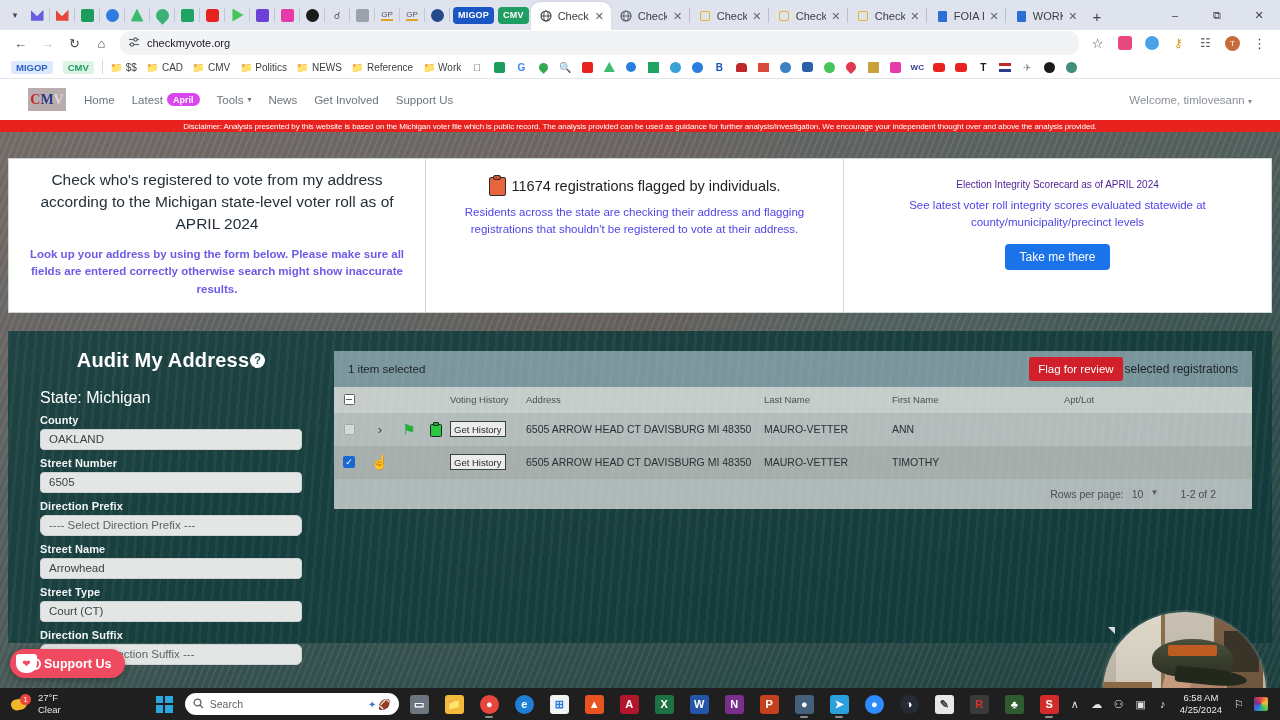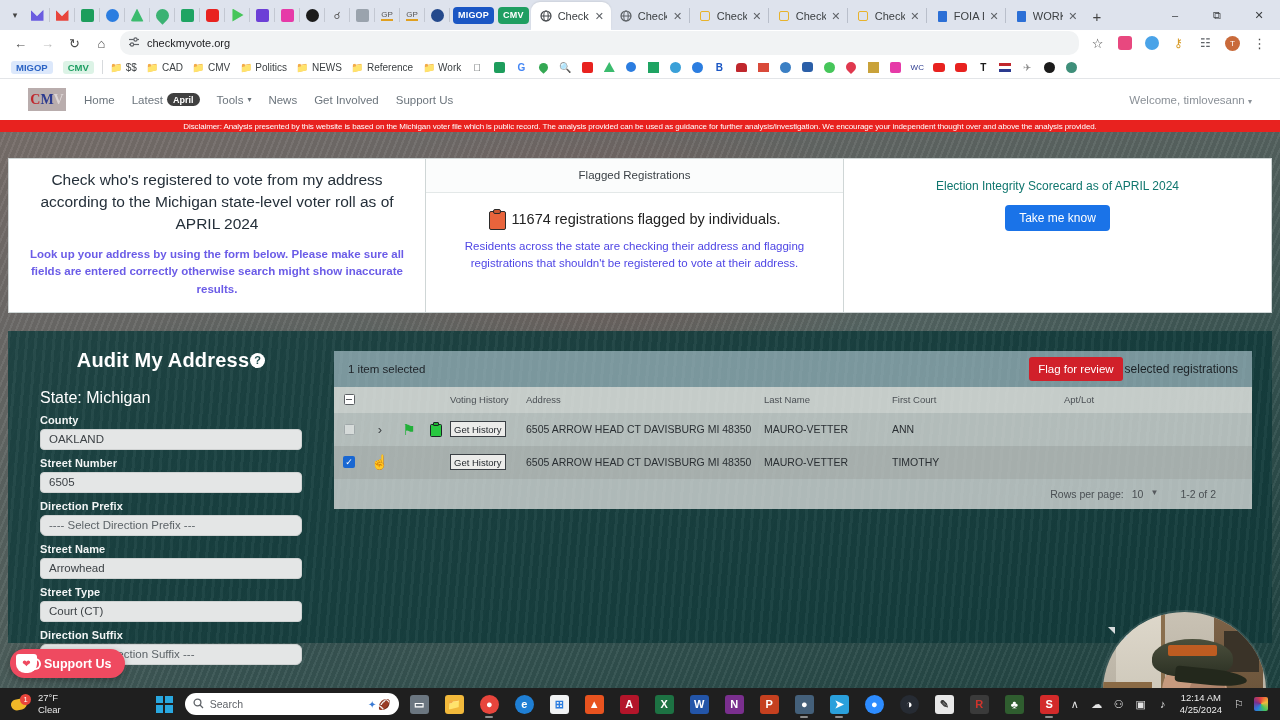--- a/index.html
+++ b/index.html
@@ -66,21 +66,21 @@
   }
   .page-bg:after { content:""; position:absolute; inset:0;
     background:repeating-linear-gradient(112deg, rgba(255,255,255,.05) 0 2px, rgba(0,0,0,.04) 2px 6px); }
 
   
   .siteheader { position:relative; height:41px; background:#ffffff; display:flex; align-items:center; padding:0 28px; }
   .logo { width:38px; height:23px; background:#b9adad; display:flex; align-items:center; justify-content:center;
           font-weight:bold; font-size:14px; letter-spacing:0px; margin-right:18px; font-family:"Liberation Serif", serif; }
   .logo .c { color:#c0272d; } .logo .m { color:#2b3a8f; } .logo .v { color:#ddd6d6; }
   .navlink { font-size:11.5px; color:#6c757d; margin-right:17px; display:flex; align-items:center; gap:4px; }
-  .badge-april { background:#404040; color:#fff; border-radius:9px; font-size:9px; font-weight:bold;
+  .badge-april { background:#d946ef; color:#fff; border-radius:9px; font-size:9px; font-weight:bold;
                  padding:1.5px 6px; }
   .welcome { margin-left:auto; font-size:11.5px; color:#8a9097; }
 
   
   .disclaimer { position:relative; height:12px; background:#e8221f; color:#fff;
                 font-size:8px; display:flex; align-items:center; justify-content:center;
                 letter-spacing:-0.1px; white-space:nowrap; overflow:hidden; }
 
   
   .cards { position:relative; margin:26px 8px 0 8px; display:flex; gap:0; }
@@ -88,21 +88,21 @@
   .card1 { width:418px; }
   .card2 { width:418px; border-left:none; }
   .card3 { flex:1; border-left:none; }
   .cardhead { background:#fbfcfc; border-bottom:1px solid #e3e8e8; padding:8px 14px; text-align:center;
               font-size:11.5px; color:#3b4146; line-height:1.45; }
   .cardbody { padding:10px 14px 14px; text-align:center; }
   .c1-title { font-size:15.5px; color:#25303a; line-height:1.42; font-weight:400; }
   .c1-sub { font-size:11.5px; color:#6b5ce7; line-height:1.5; margin-top:11px;font-weight:bold; }
   .c2-line { font-size:14.5px; color:#222; display:flex; align-items:center; justify-content:center; gap:6px; }
   .c2-sub { font-size:11.5px; color:#4f46e5; line-height:1.5; margin-top:8px; }
-  .c3-title { font-size:12px; color:#0f766e; padding-top:4px; }
+  .c3-title { font-size:10px; color:#4c1d95; padding-top:4px; }
   .c3-sub { font-size:11.5px; color:#4f46e5; line-height:1.5; margin-top:7px; }
   .btn-blue { background:#1a73e8; color:#fff; border:none; border-radius:4px; padding:6px 14px;
               font-size:12px; margin-top:12px; font-family:inherit; }
   .clipboard { width:17px; height:21px; position:relative; display:inline-block; vertical-align:-5px; }
   .clipboard .bdy { position:absolute; inset:2px 0 0 0; background:#e8643c; border:1.6px solid #2b2b2b; border-radius:2px; }
   .clipboard .clp { position:absolute; left:4.5px; top:0; width:8px; height:5px; background:#c9552f;
                     border:1.5px solid #2b2b2b; border-radius:2px; }
 
   
   .auditwrap { position:relative; margin:18px 8px 0 8px; height:312px;
@@ -538,21 +538,21 @@
         <span class="fico">
           <span style="width:11px;height:11px;background:#c9a23a;display:block"></span>
         </span>
       </div>
     <div class="bm">
         <span class="fico">
           <span style="width:11px;height:11px;background:#e63aa8;border-radius:2px;display:block"></span>
         </span>
       </div>
     <div class="bm">
-        <span class="fico" style="color:#2b3a8f;font-weight:normal;font-size:8px">WC</span>
+        <span class="fico" style="color:#2b3a8f;font-weight:bold;font-size:8px">WC</span>
       </div>
     <div class="bm">
         <span class="fico">
           <span style="width:12px;height:9px;background:#e8221f;border-radius:3px;display:block"></span>
         </span>
       </div>
     <div class="bm">
         <span class="fico">
           <span style="width:12px;height:9px;background:#e8221f;border-radius:3px;display:block"></span>
         </span>
@@ -618,36 +618,36 @@
     <div class="disclaimer">Disclaimer: Analysis presented by this website is based on the Michigan voter file which is public record. The analysis provided can be used as guidance for further analysis/investigation. We encourage your independent thought over and above the analysis provided.</div>
 
     <div class="cards">
       <div class="card card1">
         <div class="cardbody">
           <div class="c1-title">Check who's registered to vote from my address according to the Michigan state-level voter roll as of APRIL 2024</div>
           <div class="c1-sub">Look up your address by using the form below. Please make sure all fields are entered correctly otherwise search might show inaccurate results.</div>
         </div>
       </div>
       <div class="card card2">
-        <div class="cardhead">Flagged Registrations</div>
         <div class="cardbody" style="padding-top:16px">
           <div class="c2-line">
             <span class="clipboard">
                 <span class="bdy"></span>
                 <span class="clp"></span>
               </span>
             <span>11674 registrations flagged by individuals.</span>
           </div>
           <div class="c2-sub">Residents across the state are checking their address and flagging registrations that shouldn't be registered to vote at their address.</div>
         </div>
       </div>
       <div class="card card3">
         <div class="cardbody" style="padding-top:16px">
           <div class="c3-title">Election Integrity Scorecard as of APRIL 2024</div>
-          <button class="btn-blue">Take me know</button>
+          <div class="c3-sub">See latest voter roll integrity scores evaluated statewide at county/municipality/precinct levels</div>
+          <button class="btn-blue">Take me there</button>
         </div>
       </div>
     </div>
 
     <div class="auditwrap">
 
       <div class="audit-left">
         <div class="audit-title">
           <span>Audit My Address</span>
           <span class="qmark">?</span>
@@ -686,21 +686,21 @@
         <div class="tbl-head">
           <div class="col-chk">
               <span class="box-sq minus"></span>
             </div>
           <div class="col-exp"></div>
           <div class="col-flag"></div>
           <div class="col-clip"></div>
           <div class="col-hist">Voting History</div>
           <div class="col-addr">Address</div>
           <div class="col-last">Last Name</div>
-          <div class="col-first">First Court</div>
+          <div class="col-first">First Name</div>
           <div class="col-apt">Apt/Lot</div>
         </div>
 
         <div class="tbl-row row-a">
           <div class="col-chk">
               <span class="box-sq" style="opacity:.45"></span>
             </div>
           <div class="col-exp" style="color:#3c4043;font-size:13px">›</div>
           <div class="col-flag">
               <span class="flagico">⚑</span>
@@ -864,21 +864,21 @@
       </span>
   </div>
 
   <div class="tray">
     <span class="tri">∧</span>
     <span class="tri">☁</span>
     <span class="tri">⚇</span>
     <span class="tri">▣</span>
     <span class="tri">♪</span>
     <span class="clock">
-      <span style="display:block">12:14 AM</span>
+      <span style="display:block">6:58 AM</span>
       <span style="display:block">4/25/2024</span>
     </span>
     <span class="tri">⚐</span>
     <span class="tri">
         <span style="width:14px;height:14px;background:conic-gradient(#e8453c,#f2b93b,#46c65a,#2b7de0,#7a2f8e,#e8453c);border-radius:2px;display:block"></span>
       </span>
   </div>
 </div>
 
 </body></html>

